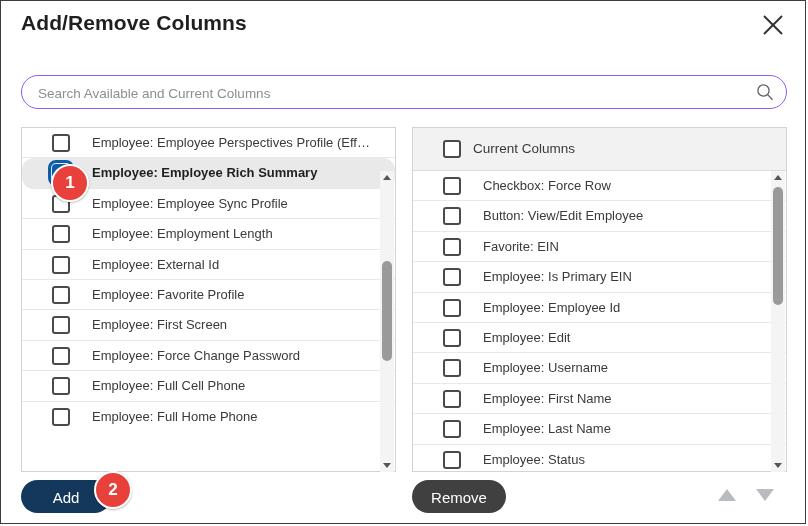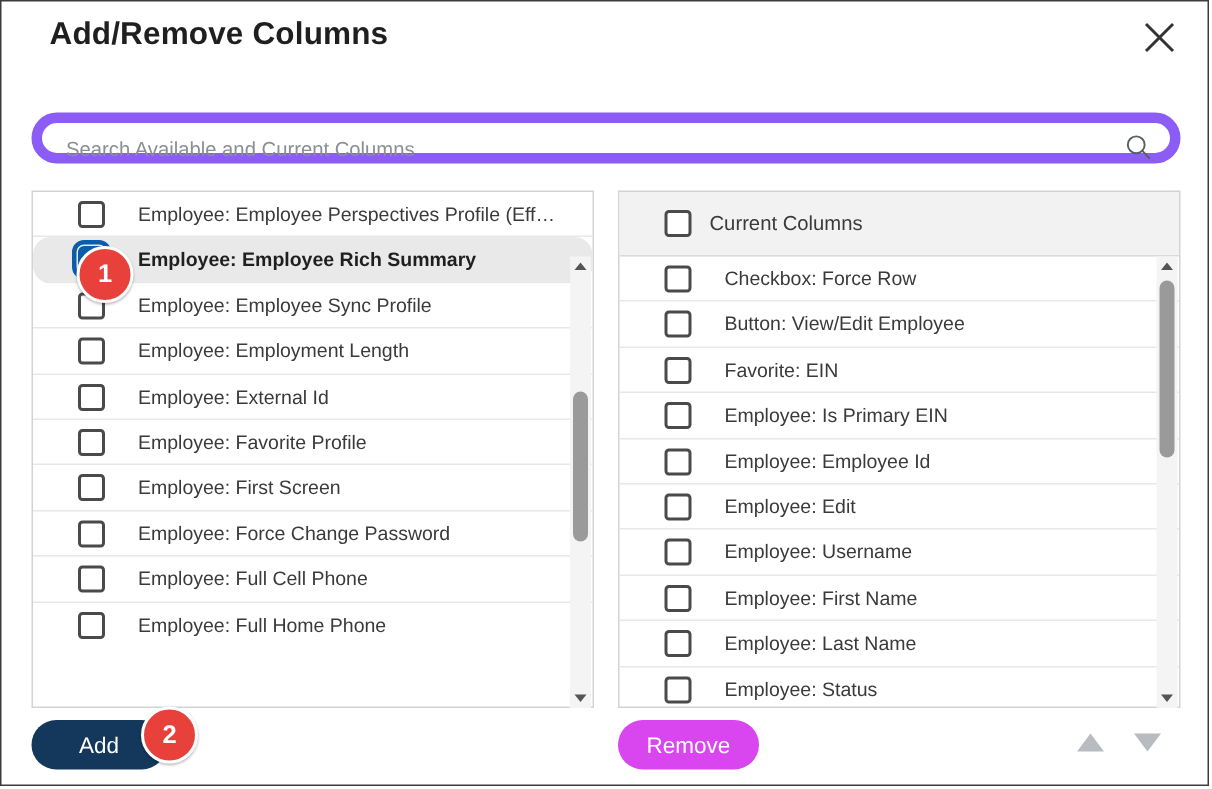--- a/index.html
+++ b/index.html
@@ -27,40 +27,39 @@
     height: 52px;
   }
   .dialog-title {
     position: absolute;
     left: 20px;
     top: 10px;
     font-size: 21px;
     font-weight: bold;
     color: #1f1f1f;
     letter-spacing: 0.1px;
-    margin-left: 12px;
   }
   .close-btn {
     position: absolute;
     right: 18px;
     top: 10px;
     width: 28px;
     height: 28px;
     cursor: pointer;
   }
   .close-btn svg { display: block; }
 
   
   .search-wrap {
     position: absolute;
     left: 20px;
     top: 74px;
     width: 766px;
     height: 34px;
-    border: 7px solid #8b5cf6;
+    border: 1px solid #8b5cf6;
     border-radius: 17px;
     box-sizing: border-box;
     background: #fff;
   }
   .search-input {
     position: absolute;
     left: 14px;
     top: 0;
     width: 710px;
     height: 32px;
@@ -222,21 +221,21 @@
     color: #ffffff;
     line-height: 33px;
     border: none;
     font-family: "Liberation Sans", sans-serif;
   }
   .btn-remove {
     left: 411px;
     top: 479px;
     width: 94px;
     height: 33px;
-    background: #d946ef;
+    background: #404040;
     color: #ffffff;
     line-height: 33px;
     border: none;
     font-family: "Liberation Sans", sans-serif;
   }
   .order-arrows {
     position: absolute;
     right: 20px;
     top: 483px;
     width: 70px;

